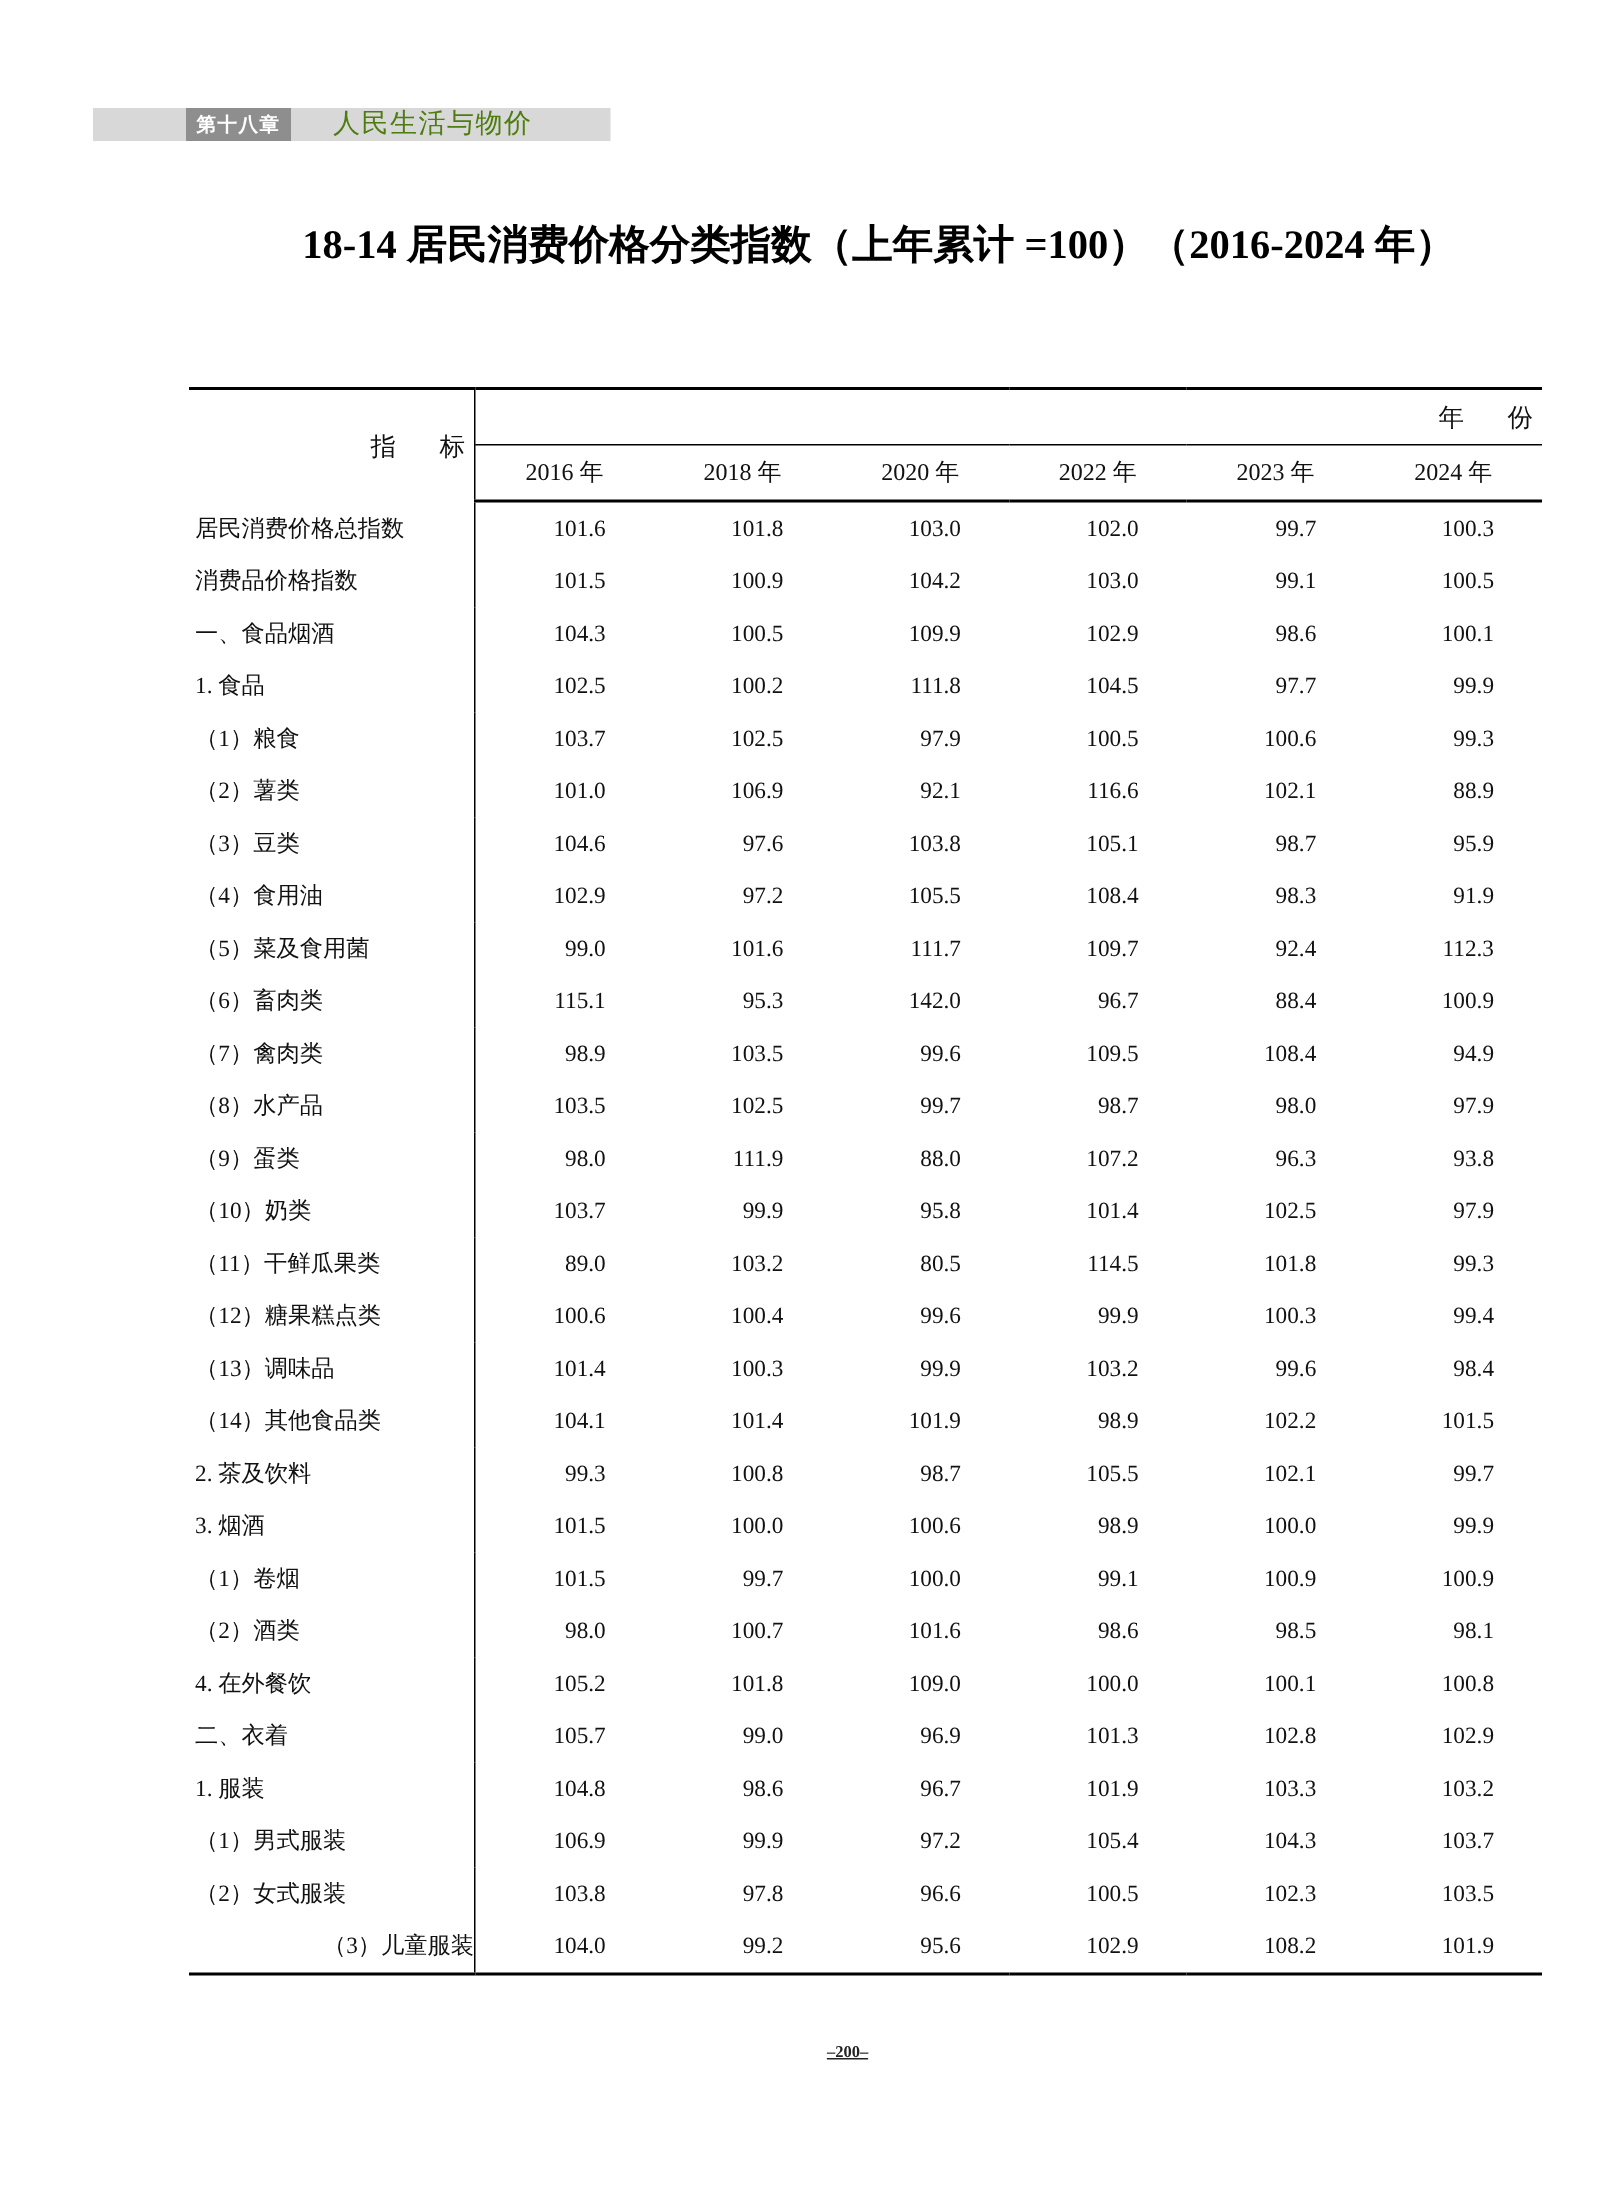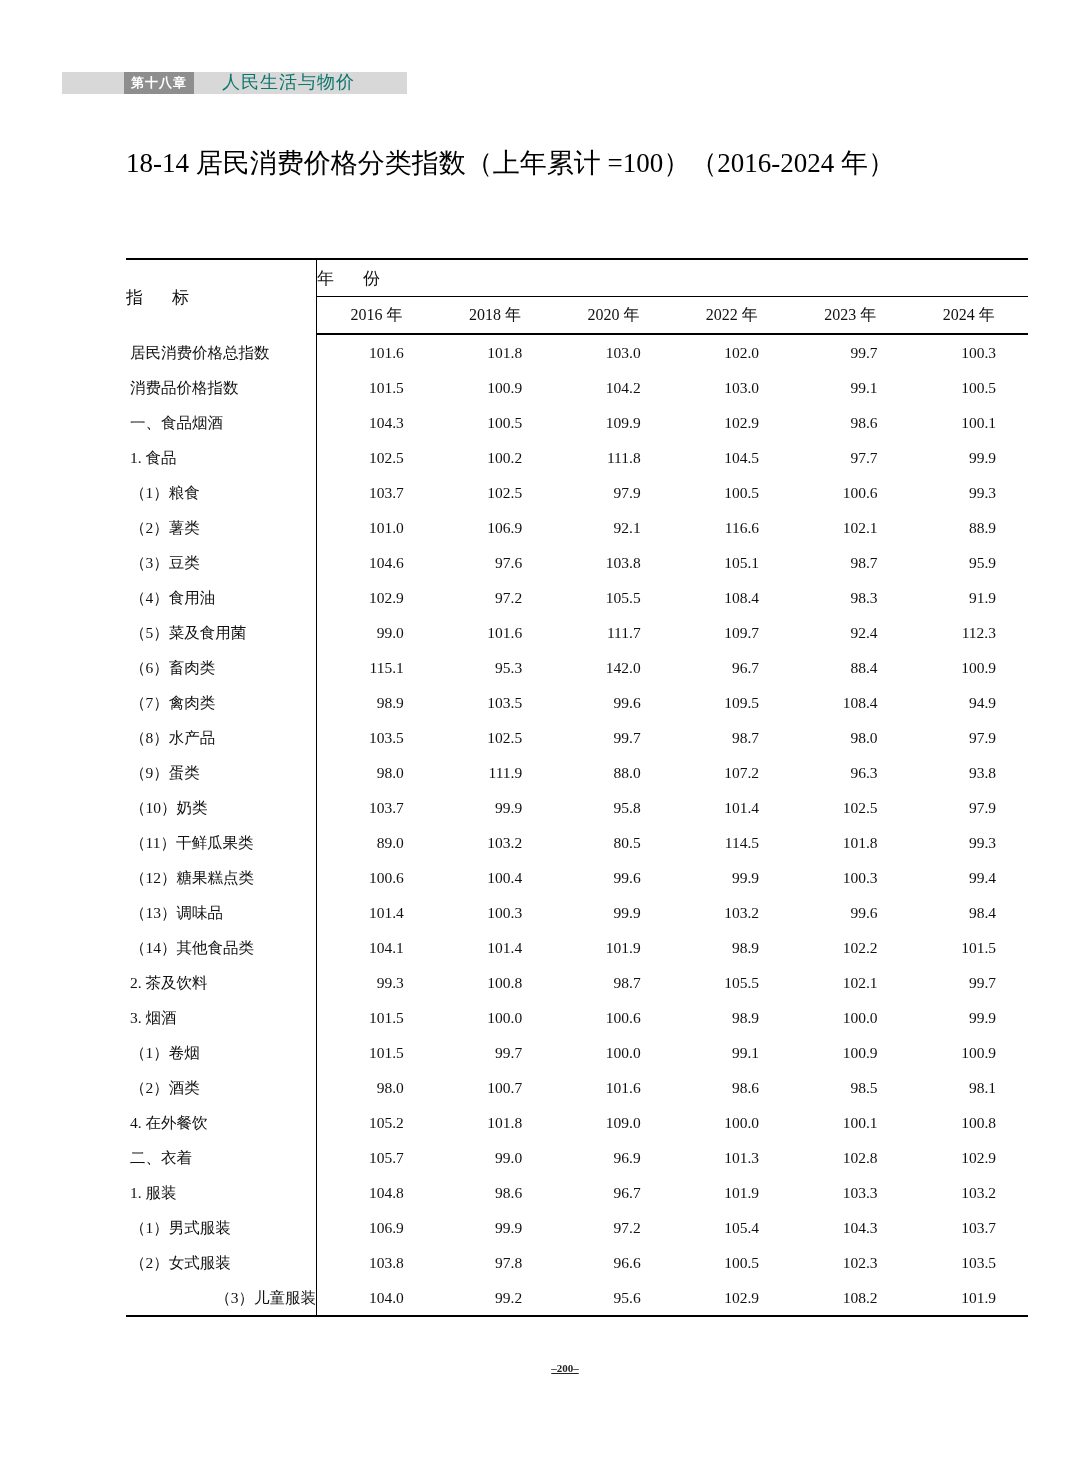--- a/index.html
+++ b/index.html
@@ -55,36 +55,37 @@
     white-space: nowrap;
   }
   .runhead-title {
     position: absolute;
     left: 160px;
     top: 4px;
     height: 28px;
     line-height: 28px;
     font-size: 18px;
     font-family: "Liberation Serif", "DejaVu Serif", serif;
-    color: #0f766e;
+    color: #4d7c0f;
     letter-spacing: 1px;
     white-space: nowrap;
   }
 
   
   .doc-title {
     position: absolute;
     top: 145px;
     left: 86px;
     width: 920px;
     font-size: 27px;
-    font-weight: normal;
+    font-weight: bold;
     letter-spacing: 0px;
     color: #000;
     white-space: nowrap;
+    text-align: center;
   }
 
   
   .table-wrap {
     position: absolute;
     top: 258px;
     left: 86px;
     width: 902px;
   }
   table.data {
@@ -92,28 +93,28 @@
     width: 902px;
     font-size: 15px;
   }
   table.data th, table.data td {
     padding: 0;
     font-weight: normal;
   }
   .rule-top td, .rule-top th { border-top: 2px solid #000; }
   .hdr-years {
     height: 36px;
-    text-align: left;
+    text-align: right;
     font-size: 17px;
     letter-spacing: 6px;
     border-bottom: 1px solid #000;
   }
   .hdr-ind {
     width: 190px;
-    text-align: left;
+    text-align: right;
     font-size: 17px;
     letter-spacing: 6px;
     vertical-align: middle;
     border-right: 1px solid #000;
   }
   .hdr-year-cell {
     height: 36px;
     text-align: center;
     font-size: 16px;
     border-bottom: 2px solid #000;

